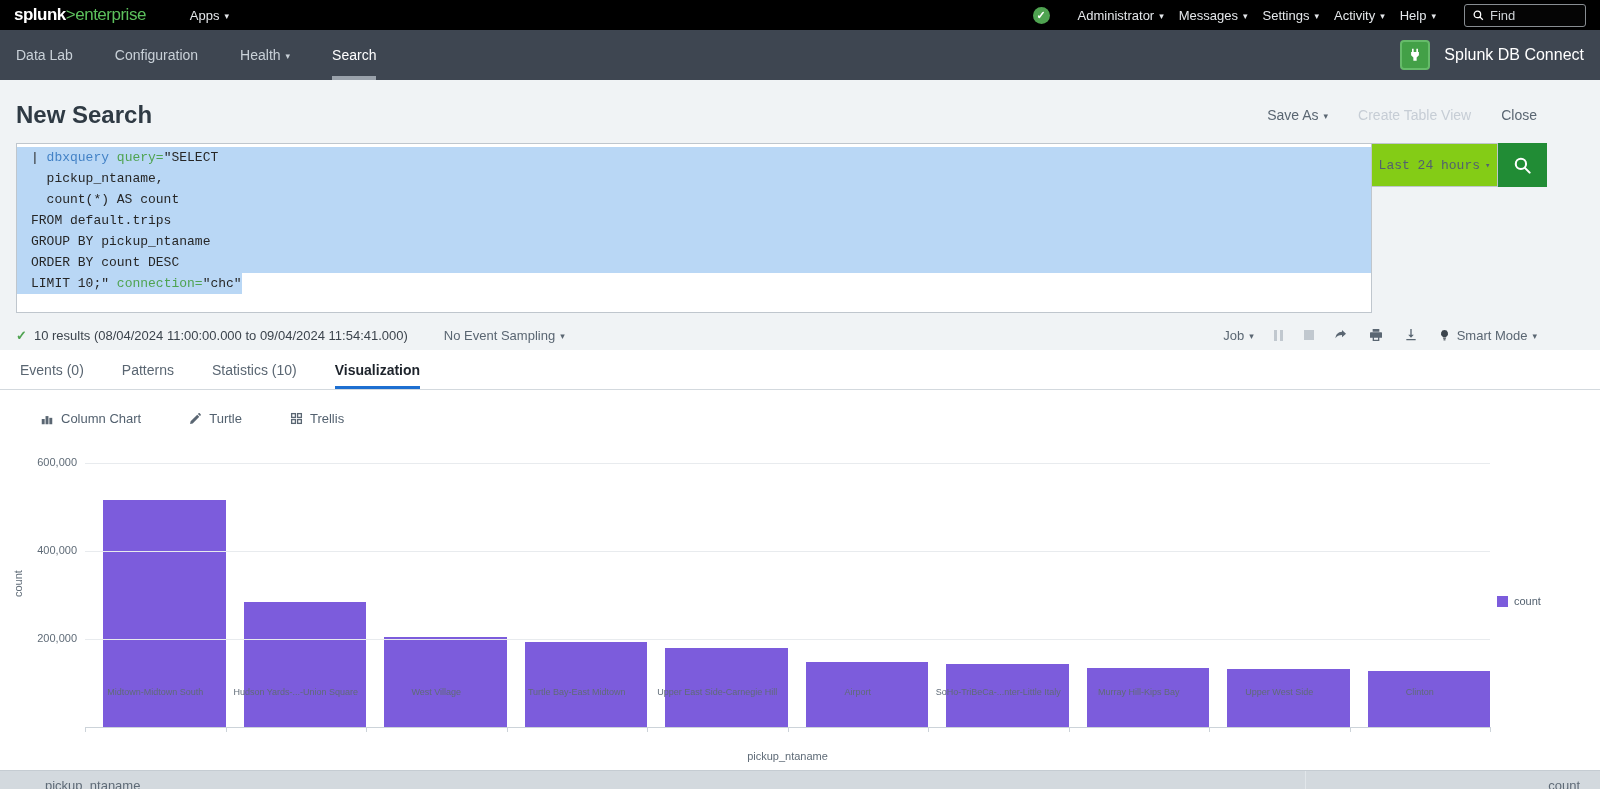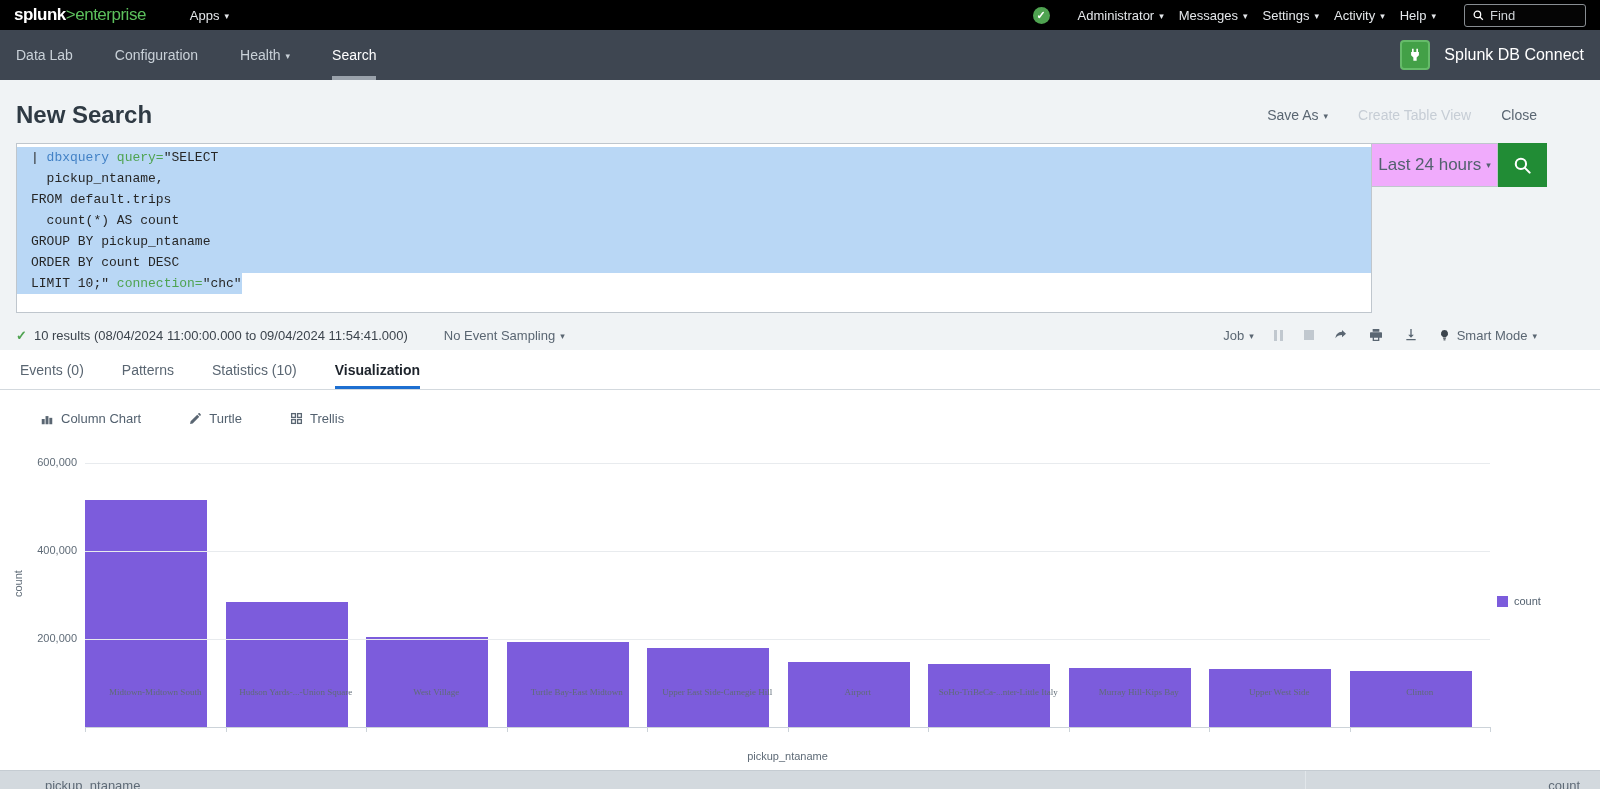--- a/index.html
+++ b/index.html
@@ -54,21 +54,21 @@
   .link.disabled{color:#c6cdd5;cursor:default;}
 
   .search-row{display:flex;align-items:flex-start;margin-right:37px;}
   .query-box{flex:1;background:#fff;border:1px solid #bfc6cd;height:170px;padding:3px 0 0 0;font-family:"Liberation Mono","DejaVu Sans Mono",monospace;font-size:13px;line-height:21px;color:#262626;overflow:hidden;cursor:text;}
   .qline{white-space:pre;padding:0 14px;}
   .qline.full{background:var(--sel);}
   .qline.partial .seg{background:var(--sel);display:inline-block;margin-left:-14px;padding-left:14px;}
   .tk-cmd{color:#4382c6;}
   .tk-arg{color:#4fa351;}
   .tk-plain{color:#262626;}
-  .time-btn{width:126px;height:44px;background:#f0abfc;border:1px solid #bfc6cd;border-left:none;font-size:17px;color:#53616f;display:flex;align-items:center;justify-content:center;cursor:pointer;white-space:nowrap;}
+  .time-btn{width:126px;height:44px;background:#84cc16;border:1px solid #bfc6cd;border-left:none;font-size:13px;color:#53616f;display:flex;align-items:center;justify-content:center;cursor:pointer;white-space:nowrap;font-family:Liberation Mono, monospace;}
   .search-btn{width:49px;height:44px;background:var(--green-btn);border:none;display:flex;align-items:center;justify-content:center;cursor:pointer;}
 
   .results-row{display:flex;align-items:center;height:44px;font-size:13px;color:#3c444d;}
   .check{color:var(--success);font-weight:bold;margin-right:7px;}
   .sampling{margin-left:36px;color:var(--gray-text);cursor:pointer;}
   .job-bar{margin-left:auto;display:flex;align-items:center;gap:19px;color:var(--gray-text);margin-right:47px;}
   .job-bar .icon-btn{display:flex;align-items:center;cursor:pointer;}
   .pause-icon span{display:inline-block;width:3px;height:11px;background:#c1c8cf;margin:0 1.5px;}
   .stop-icon span{display:inline-block;width:10px;height:10px;background:#c1c8cf;}
   .mode{display:flex;align-items:center;gap:6px;cursor:pointer;}
@@ -84,21 +84,21 @@
   .viz-btn{display:flex;align-items:center;gap:7px;cursor:pointer;white-space:nowrap;}
 
   
   .chart{position:relative;height:323px;background:#fff;}
   .plot{position:absolute;left:85px;top:16px;width:1405px;height:264px;}
   .gridline{position:absolute;left:0;right:0;height:1px;background:#e8ebee;}
   .baseline{position:absolute;left:0;right:0;bottom:-1px;height:1px;background:#ccd3d9;}
   .ytick-label{position:absolute;right:1410px;width:70px;text-align:right;font-size:11px;color:#5f6b77;}
   .ylabel{position:absolute;left:12px;top:150px;transform:rotate(-90deg);transform-origin:left top;font-size:11px;color:#5f6b77;}
   .bars{position:absolute;left:0;top:0;width:100%;height:264px;display:flex;align-items:flex-end;}
-  .slot{flex:1;position:relative;height:308px;display:flex;align-items:flex-end;justify-content:flex-start;font-family:Liberation Serif, serif;}
+  .slot{flex:1;position:relative;height:308px;display:flex;align-items:flex-end;justify-content:flex-end;}
   .bar{width:87%;background:var(--bar-purple);cursor:pointer;}
   .cat-label{position:absolute;top:268px;left:50%;transform:translateX(-50%);font-size:9px;color:#5f6b77;white-space:nowrap;}
   .xtick{position:absolute;top:264px;width:1px;height:5px;background:#ccd3d9;}
   .xlabel{position:absolute;left:85px;width:1405px;top:303px;text-align:center;font-size:11px;color:#5f6b77;}
   .legend{position:absolute;left:1497px;top:148px;display:flex;align-items:center;gap:6px;font-size:11px;color:#53616f;}
   .legend-swatch{width:11px;height:11px;background:var(--bar-purple);}
 
   
   .bottom-bar{position:relative;height:19px;background:#d3d9de;border-top:1px solid #c5ccd2;overflow:hidden;font-size:13px;color:#5f6b77;}
   .bottom-col-left{position:absolute;left:45px;top:7px;}
@@ -160,22 +160,22 @@
         <span class="link caret">Save As</span>
         <span class="link disabled">Create Table View</span>
         <span class="link">Close</span>
       </div>
     </div>
 
     <div class="search-row">
       <div class="query-box" id="query-box">
           <div class="qline full"><span class="seg"><span class="tk-plain">| </span><span class="tk-cmd">dbxquery</span><span class="tk-plain"> </span><span class="tk-arg">query=</span><span class="tk-plain">"SELECT</span></span></div>
           <div class="qline full"><span class="seg"><span class="tk-plain">  pickup_ntaname,</span></span></div>
+          <div class="qline full"><span class="seg"><span class="tk-plain">  count(*) AS count</span></span></div>
           <div class="qline full"><span class="seg"><span class="tk-plain">FROM default.trips</span></span></div>
-          <div class="qline full"><span class="seg"><span class="tk-plain">  count(*) AS count</span></span></div>
           <div class="qline full"><span class="seg"><span class="tk-plain">GROUP BY pickup_ntaname</span></span></div>
           <div class="qline full"><span class="seg"><span class="tk-plain">ORDER BY count DESC</span></span></div>
           <div class="qline partial"><span class="seg"><span class="tk-plain">LIMIT 10;" </span><span class="tk-arg">connection=</span><span class="tk-plain">"chc"</span></span></div>
         </div>
       <div class="time-btn caret">Last 24 hours</div>
       <button class="search-btn">
         <svg width="19" height="19" viewBox="0 0 24 24">
             <circle cx="10" cy="10" r="6.5" fill="none" stroke="#fff" stroke-width="2.6"></circle>
             <line x1="15" y1="15" x2="21" y2="21" stroke="#fff" stroke-width="2.6" stroke-linecap="round"></line>
           </svg>

